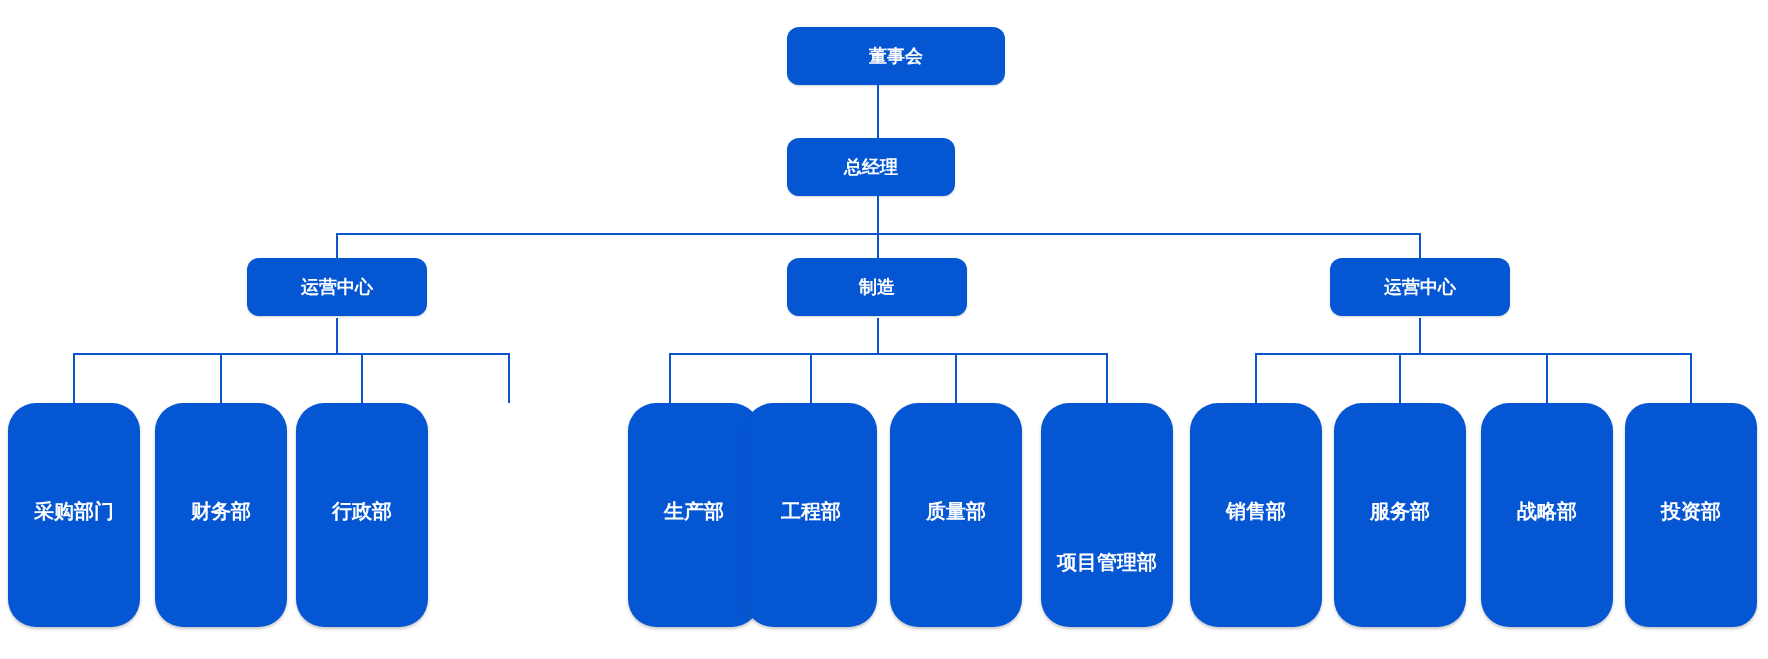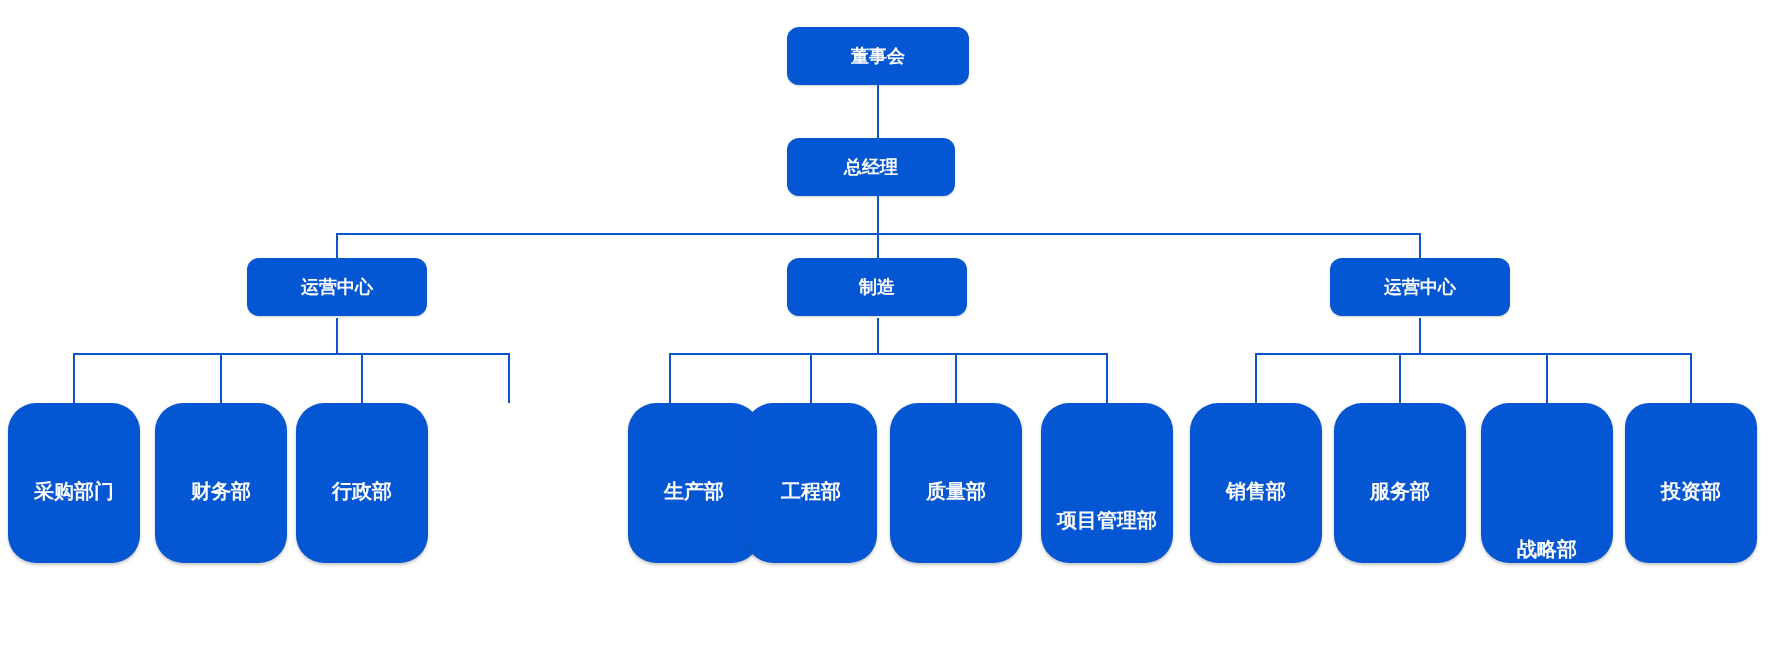--- a/index.html
+++ b/index.html
@@ -30,40 +30,40 @@
   }
   .node.small{
     height:58px;
     border-radius:12px;
     font-size:18px;
     box-shadow:0 1px 2px rgba(70,70,70,.25);
   }
   .node.dept{
     top:403px;
     width:132px;
-    height:160px;
+    height:224px;
     border-radius:28px;
     font-size:20px;
     align-items:flex-start;
-    padding-top:75px;
+    padding-top:95px;
     box-shadow:0 2px 3px rgba(70,70,70,.3);
   }
   .line{
     position:absolute;
     background:var(--connector);
   }
   .v{width:2px;}
   .h{height:2px;}
 </style>
 </head>
 <body>
 
 <div class="canvas">
 
-  <div class="node small" style="left:787px;top:27px;width:182px;">
+  <div class="node small" style="left:787px;top:27px;width:218px;">
     <span>董事会</span>
   </div>
 
   <div class="node small" style="left:787px;top:138px;width:168px;">
     <span>总经理</span>
   </div>
 
   <div class="node small" style="left:247px;top:258px;width:180px;">
     <span>运营中心</span>
   </div>
@@ -96,21 +96,21 @@
   <div class="node dept" style="left:1041px;align-items:center;">
     <span>项目管理部</span>
   </div>
 
   <div class="node dept" style="left:1190px;">
     <span>销售部</span>
   </div>
   <div class="node dept" style="left:1334px;">
     <span>服务部</span>
   </div>
-  <div class="node dept" style="left:1481px;align-items:flex-end;">
+  <div class="node dept" style="left:1481px;">
     <span>战略部</span>
   </div>
   <div class="node dept" style="left:1625px;border-radius:24px;">
     <span>投资部</span>
   </div>
 
   <div class="line v" style="left:877px;top:85px;height:53px;"></div>
 
   <div class="line v" style="left:877px;top:196px;height:37px;"></div>
   <div class="line h" style="left:336px;top:233px;width:1085px;"></div>

